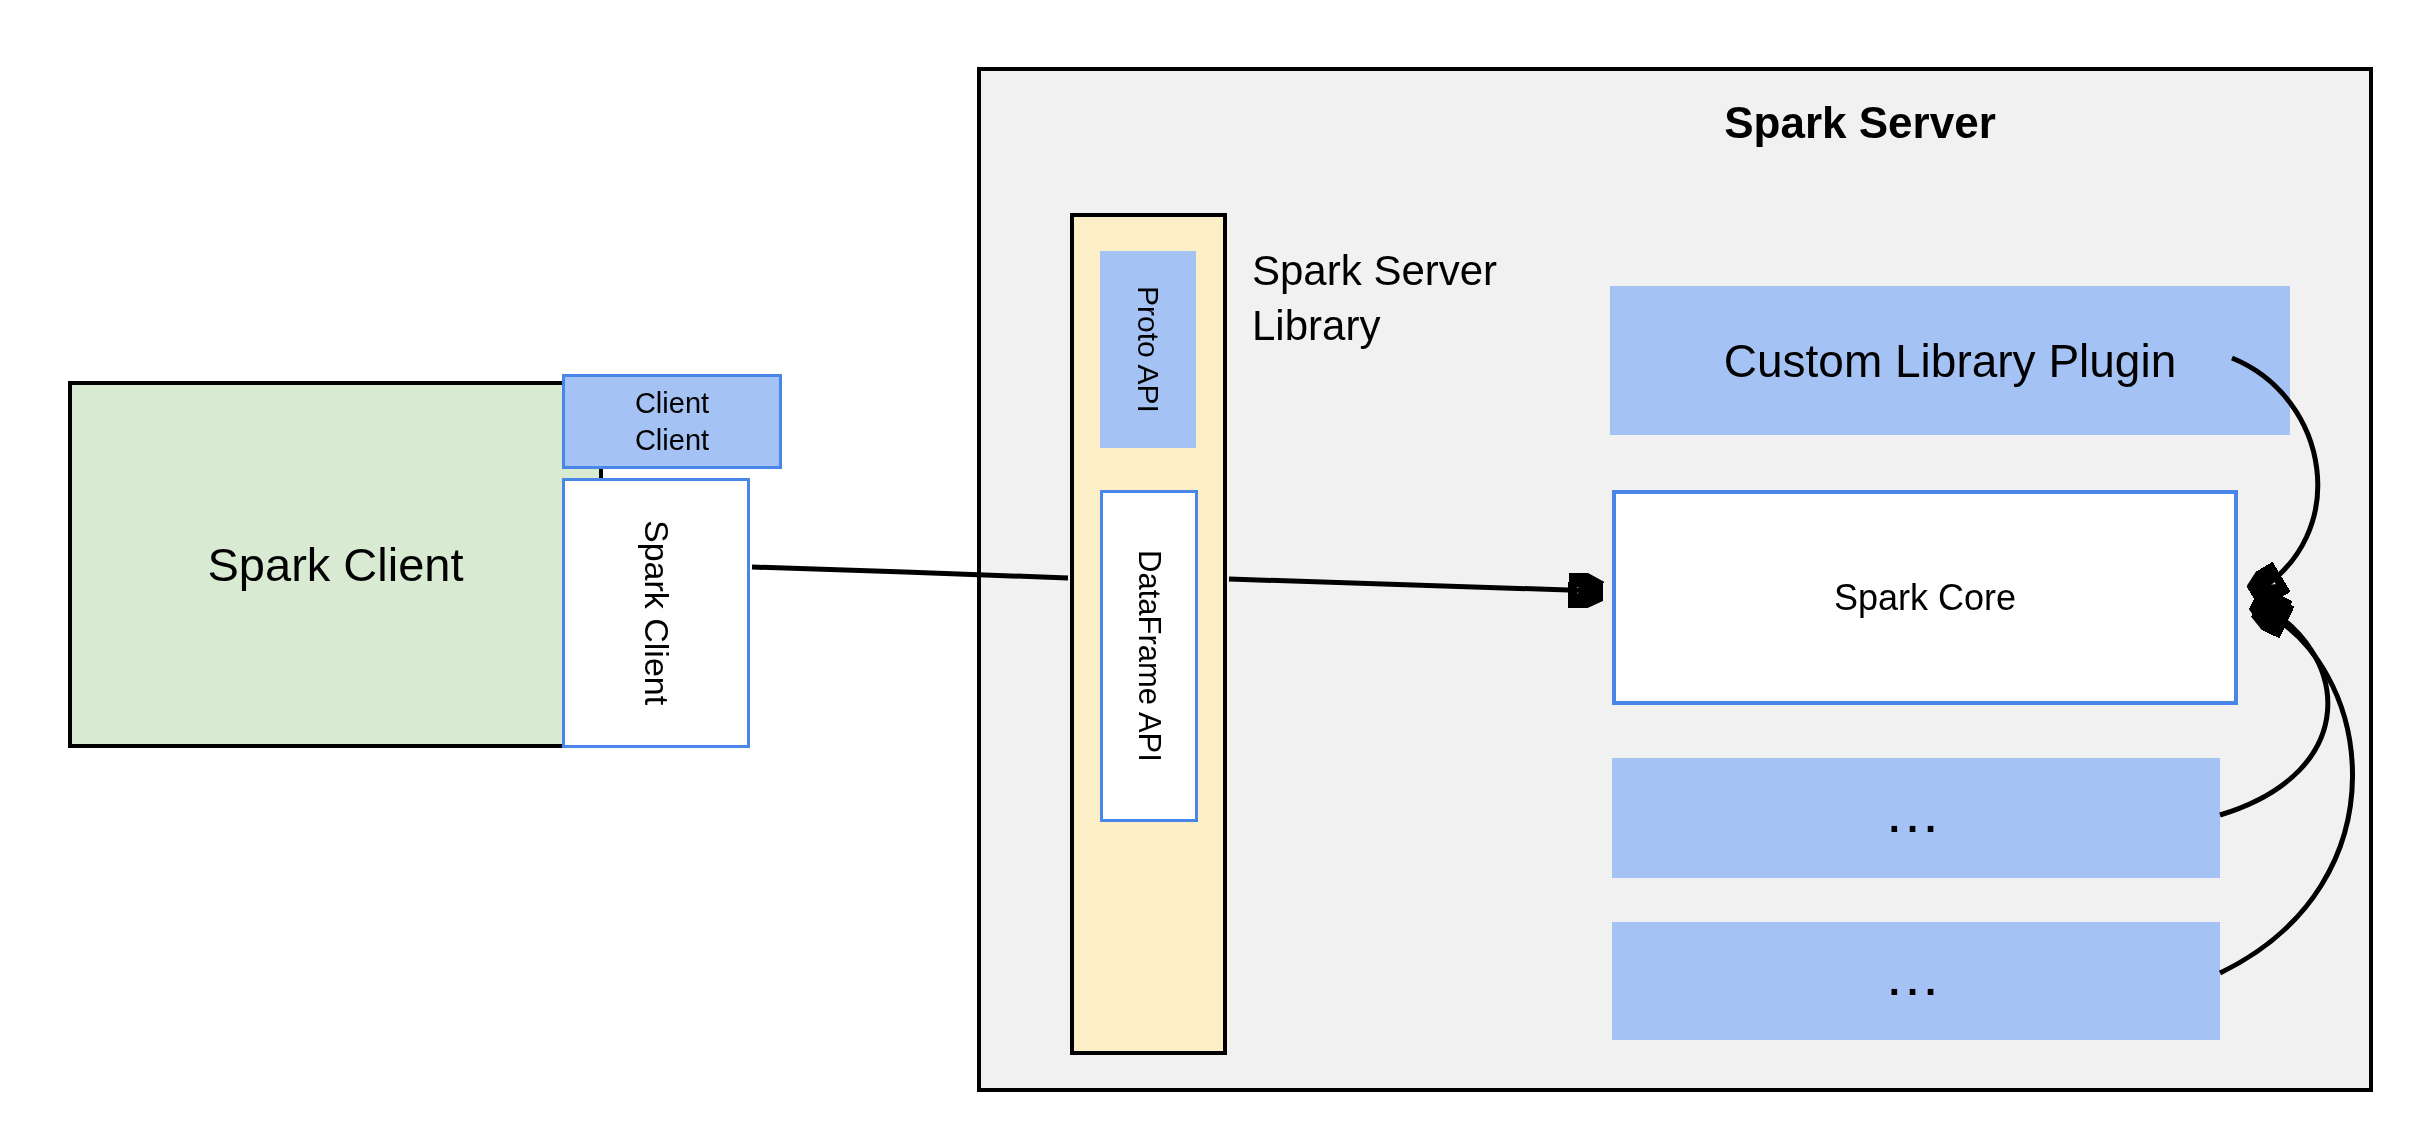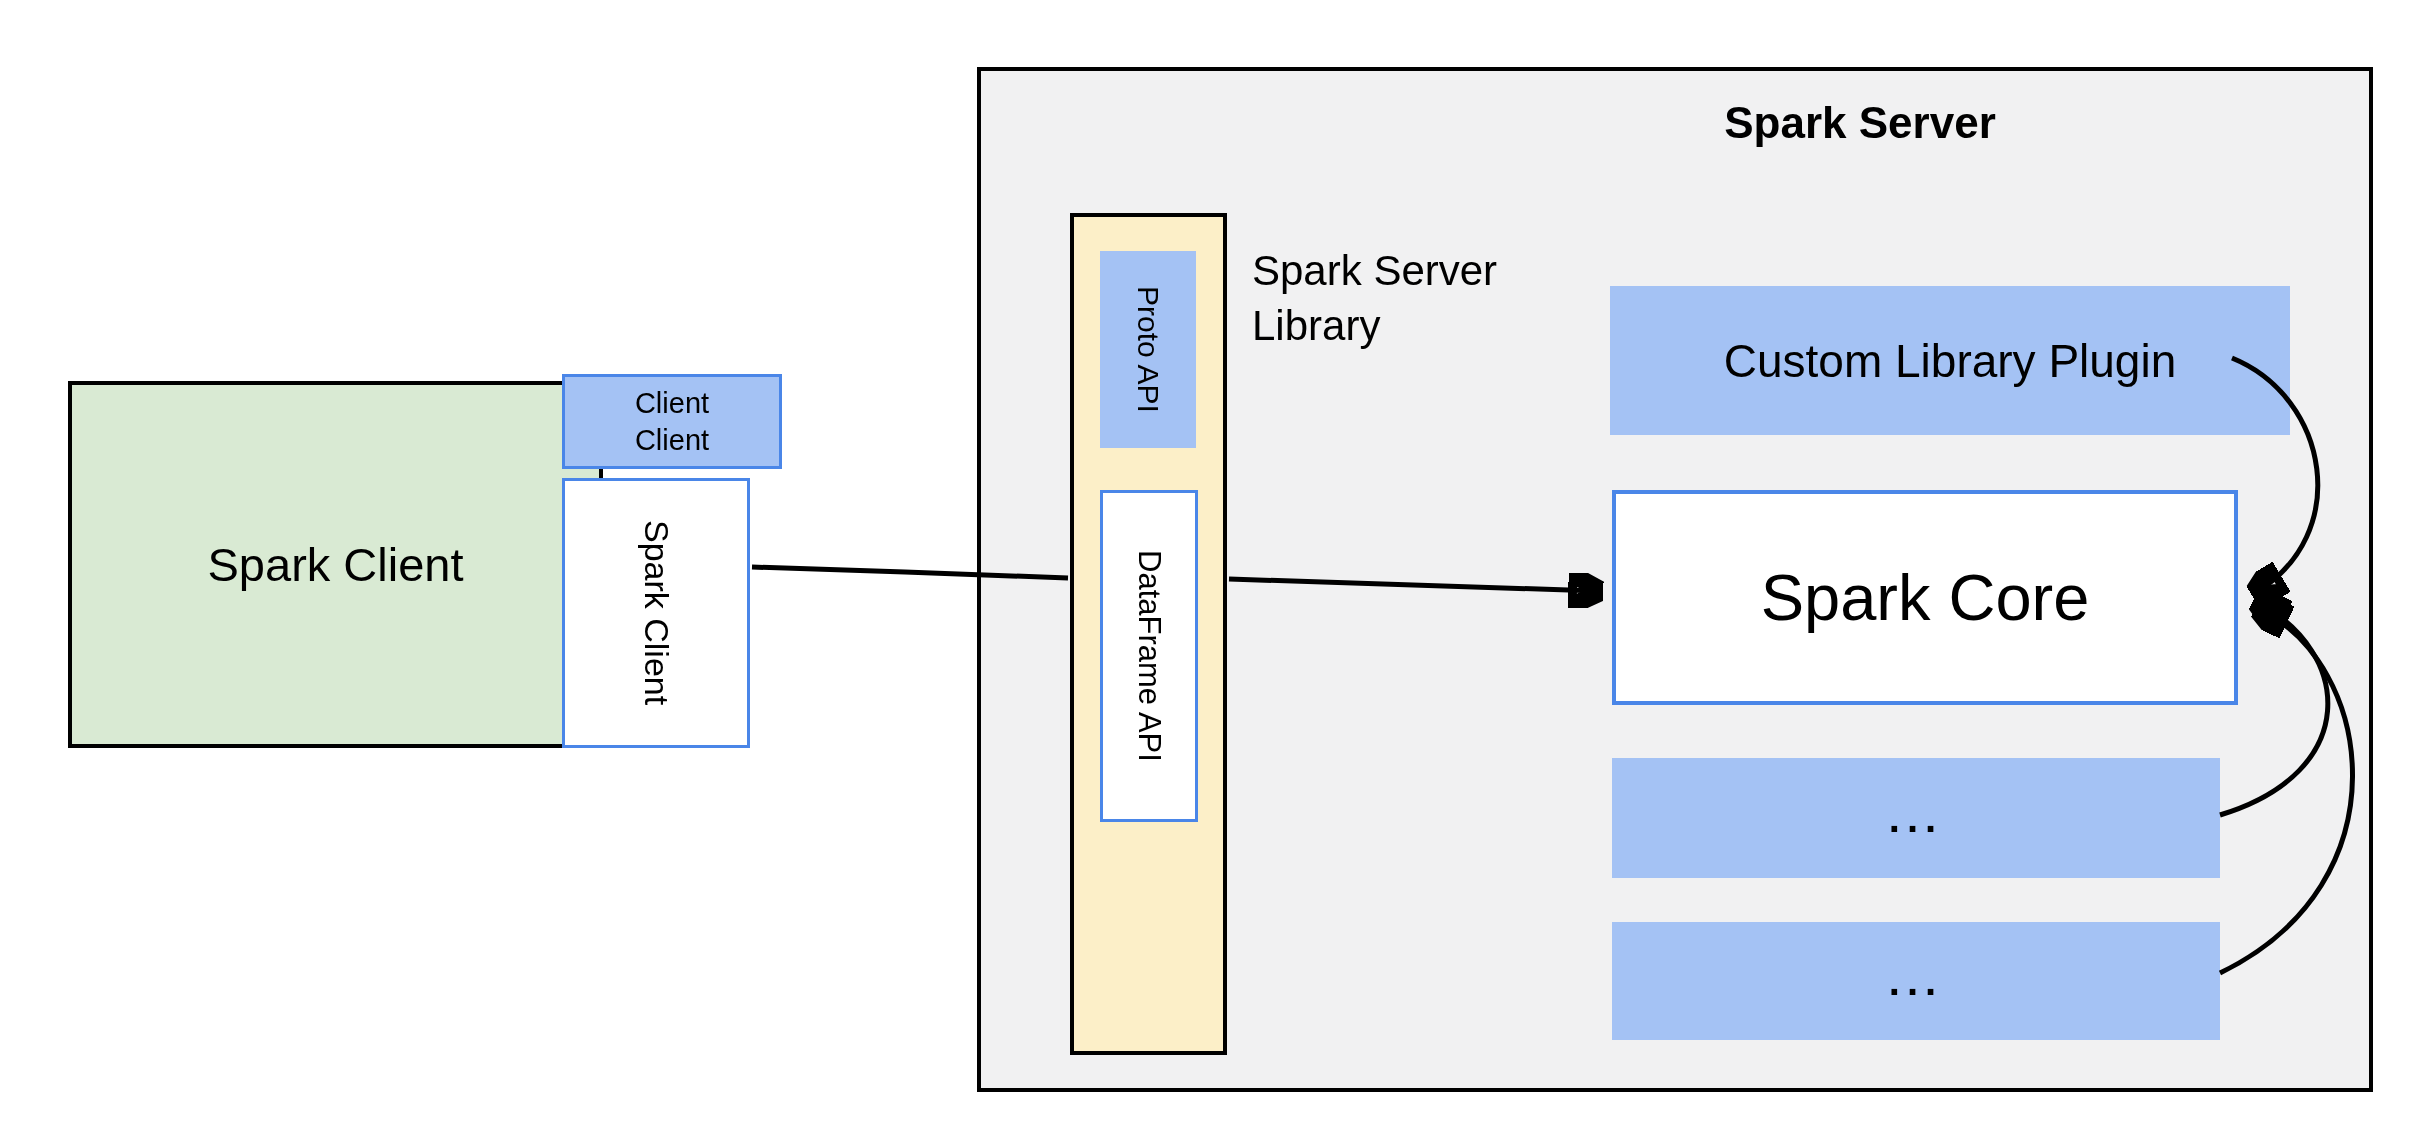--- a/index.html
+++ b/index.html
@@ -87,21 +87,21 @@
   
   .plugin{
     left:1610px;top:286px;width:680px;height:149px;
     background:var(--c-blue_fill);
     font-size:46px;
   }
   .core{
     left:1612px;top:490px;width:626px;height:215px;
     background:#ffffff;
     border:4px solid var(--c-blue_border);
-    font-size:65px;
+    font-size:36px;
   }
   .more{
     background:var(--c-blue_fill);
     font-size:40px;font-weight:bold;letter-spacing:7px;
   }
   .more-1{left:1612px;top:758px;width:608px;height:120px;}
   .more-2{left:1612px;top:922px;width:608px;height:118px;}
 
   .arrows{position:absolute;left:0;top:0;width:2435px;height:1135px;pointer-events:none;}
   .arrows path{fill:none;stroke:var(--c-arrow);stroke-width:5;}

